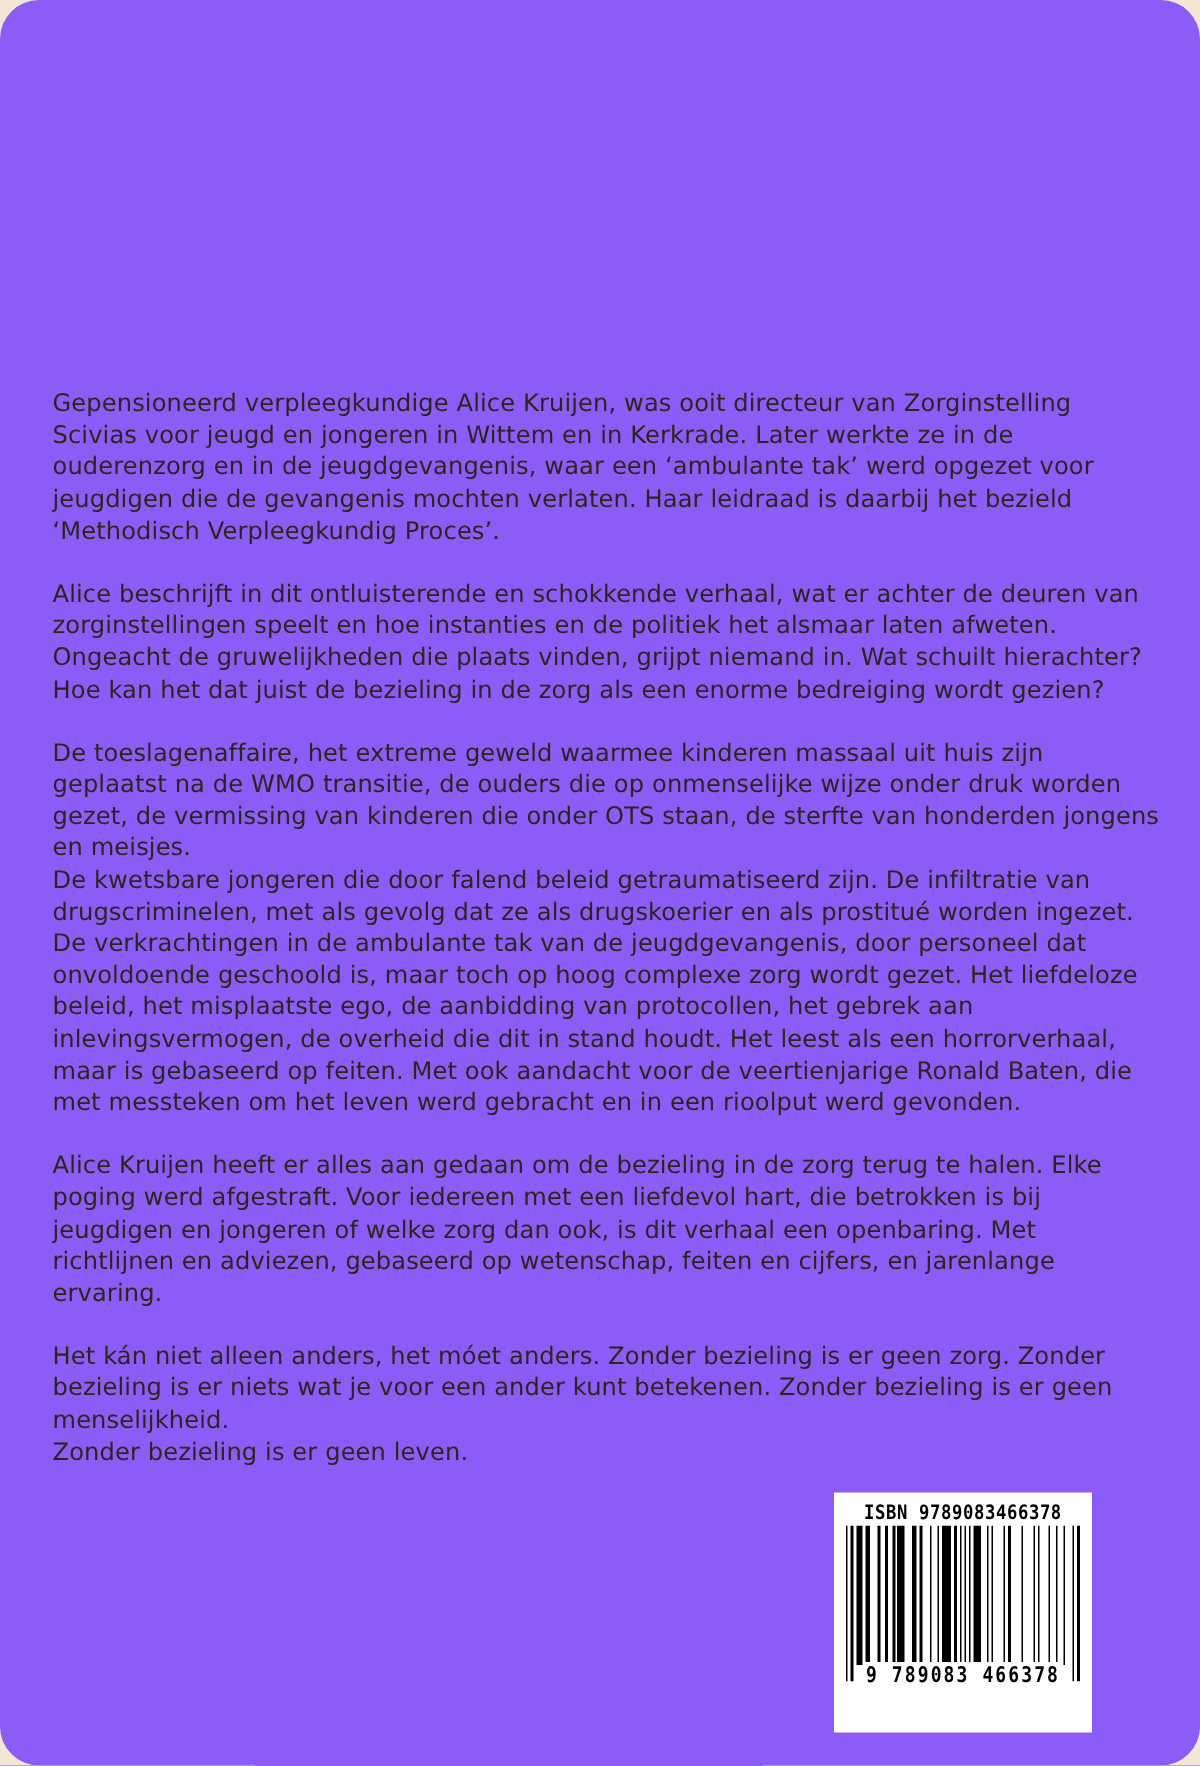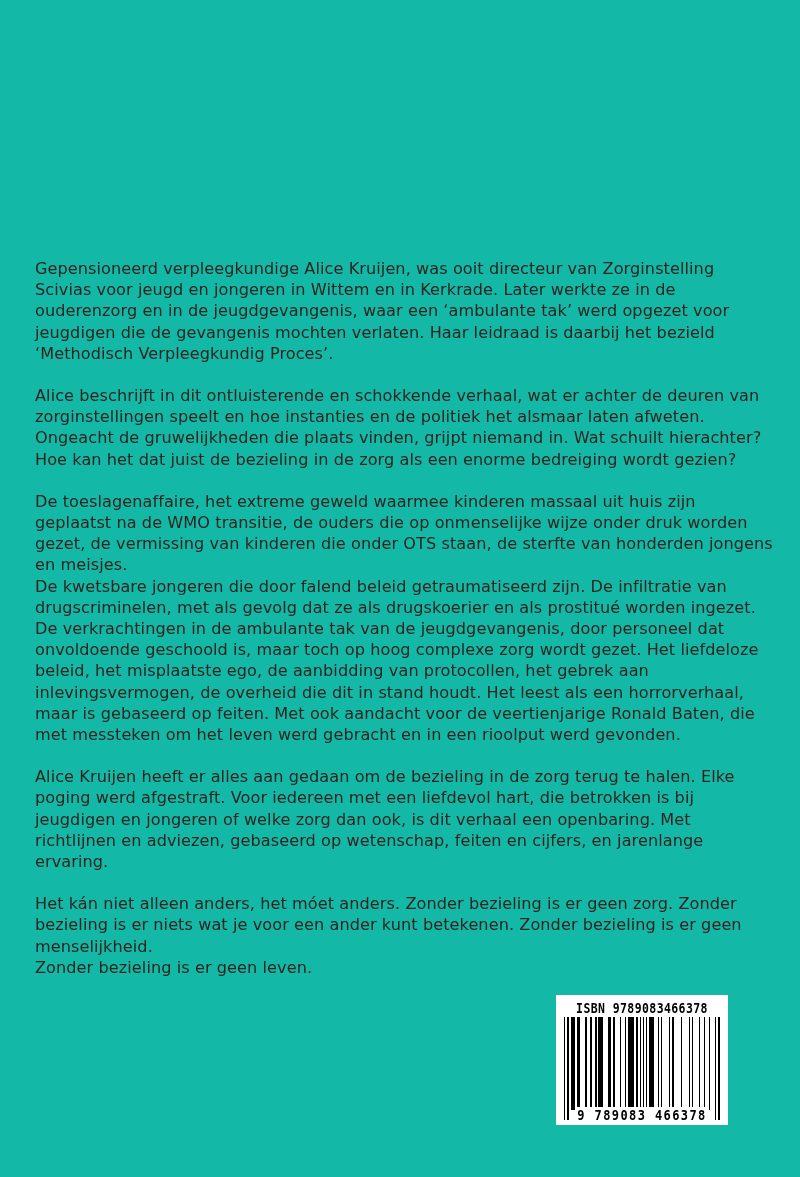--- a/index.html
+++ b/index.html
@@ -11,21 +11,22 @@
     height: 1177px;
     background: #f2e7d4;
     font-family: "DejaVu Sans", sans-serif;
     overflow: hidden;
     position: relative;
   }
 
   #back-cover {
     position: absolute;
     inset: 0;
-    background: #14b8a6;
+    background: #8b5cf6;
+    border-radius: 26px;
   }
 
   
   #blurb {
     position: absolute;
     left: 35px;
     top: 258px;
     width: 740px;
     color: #2b2520;
     font-size: 16.1px;
@@ -41,21 +42,21 @@
   #blurb .para:last-child {
     margin-bottom: 16px;
   }
 
   
   #barcode-block {
     position: absolute;
     left: 556px;
     top: 995px;
     width: 172px;
-    height: 130px;
+    height: 160px;
     background: #ffffff;
     box-sizing: border-box;
     padding: 6px 8px 4px 8px;
     display: flex;
     flex-direction: column;
     align-items: center;
   }
 
   .bc-isbn-text {
     font-family: "DejaVu Sans Mono", monospace;

